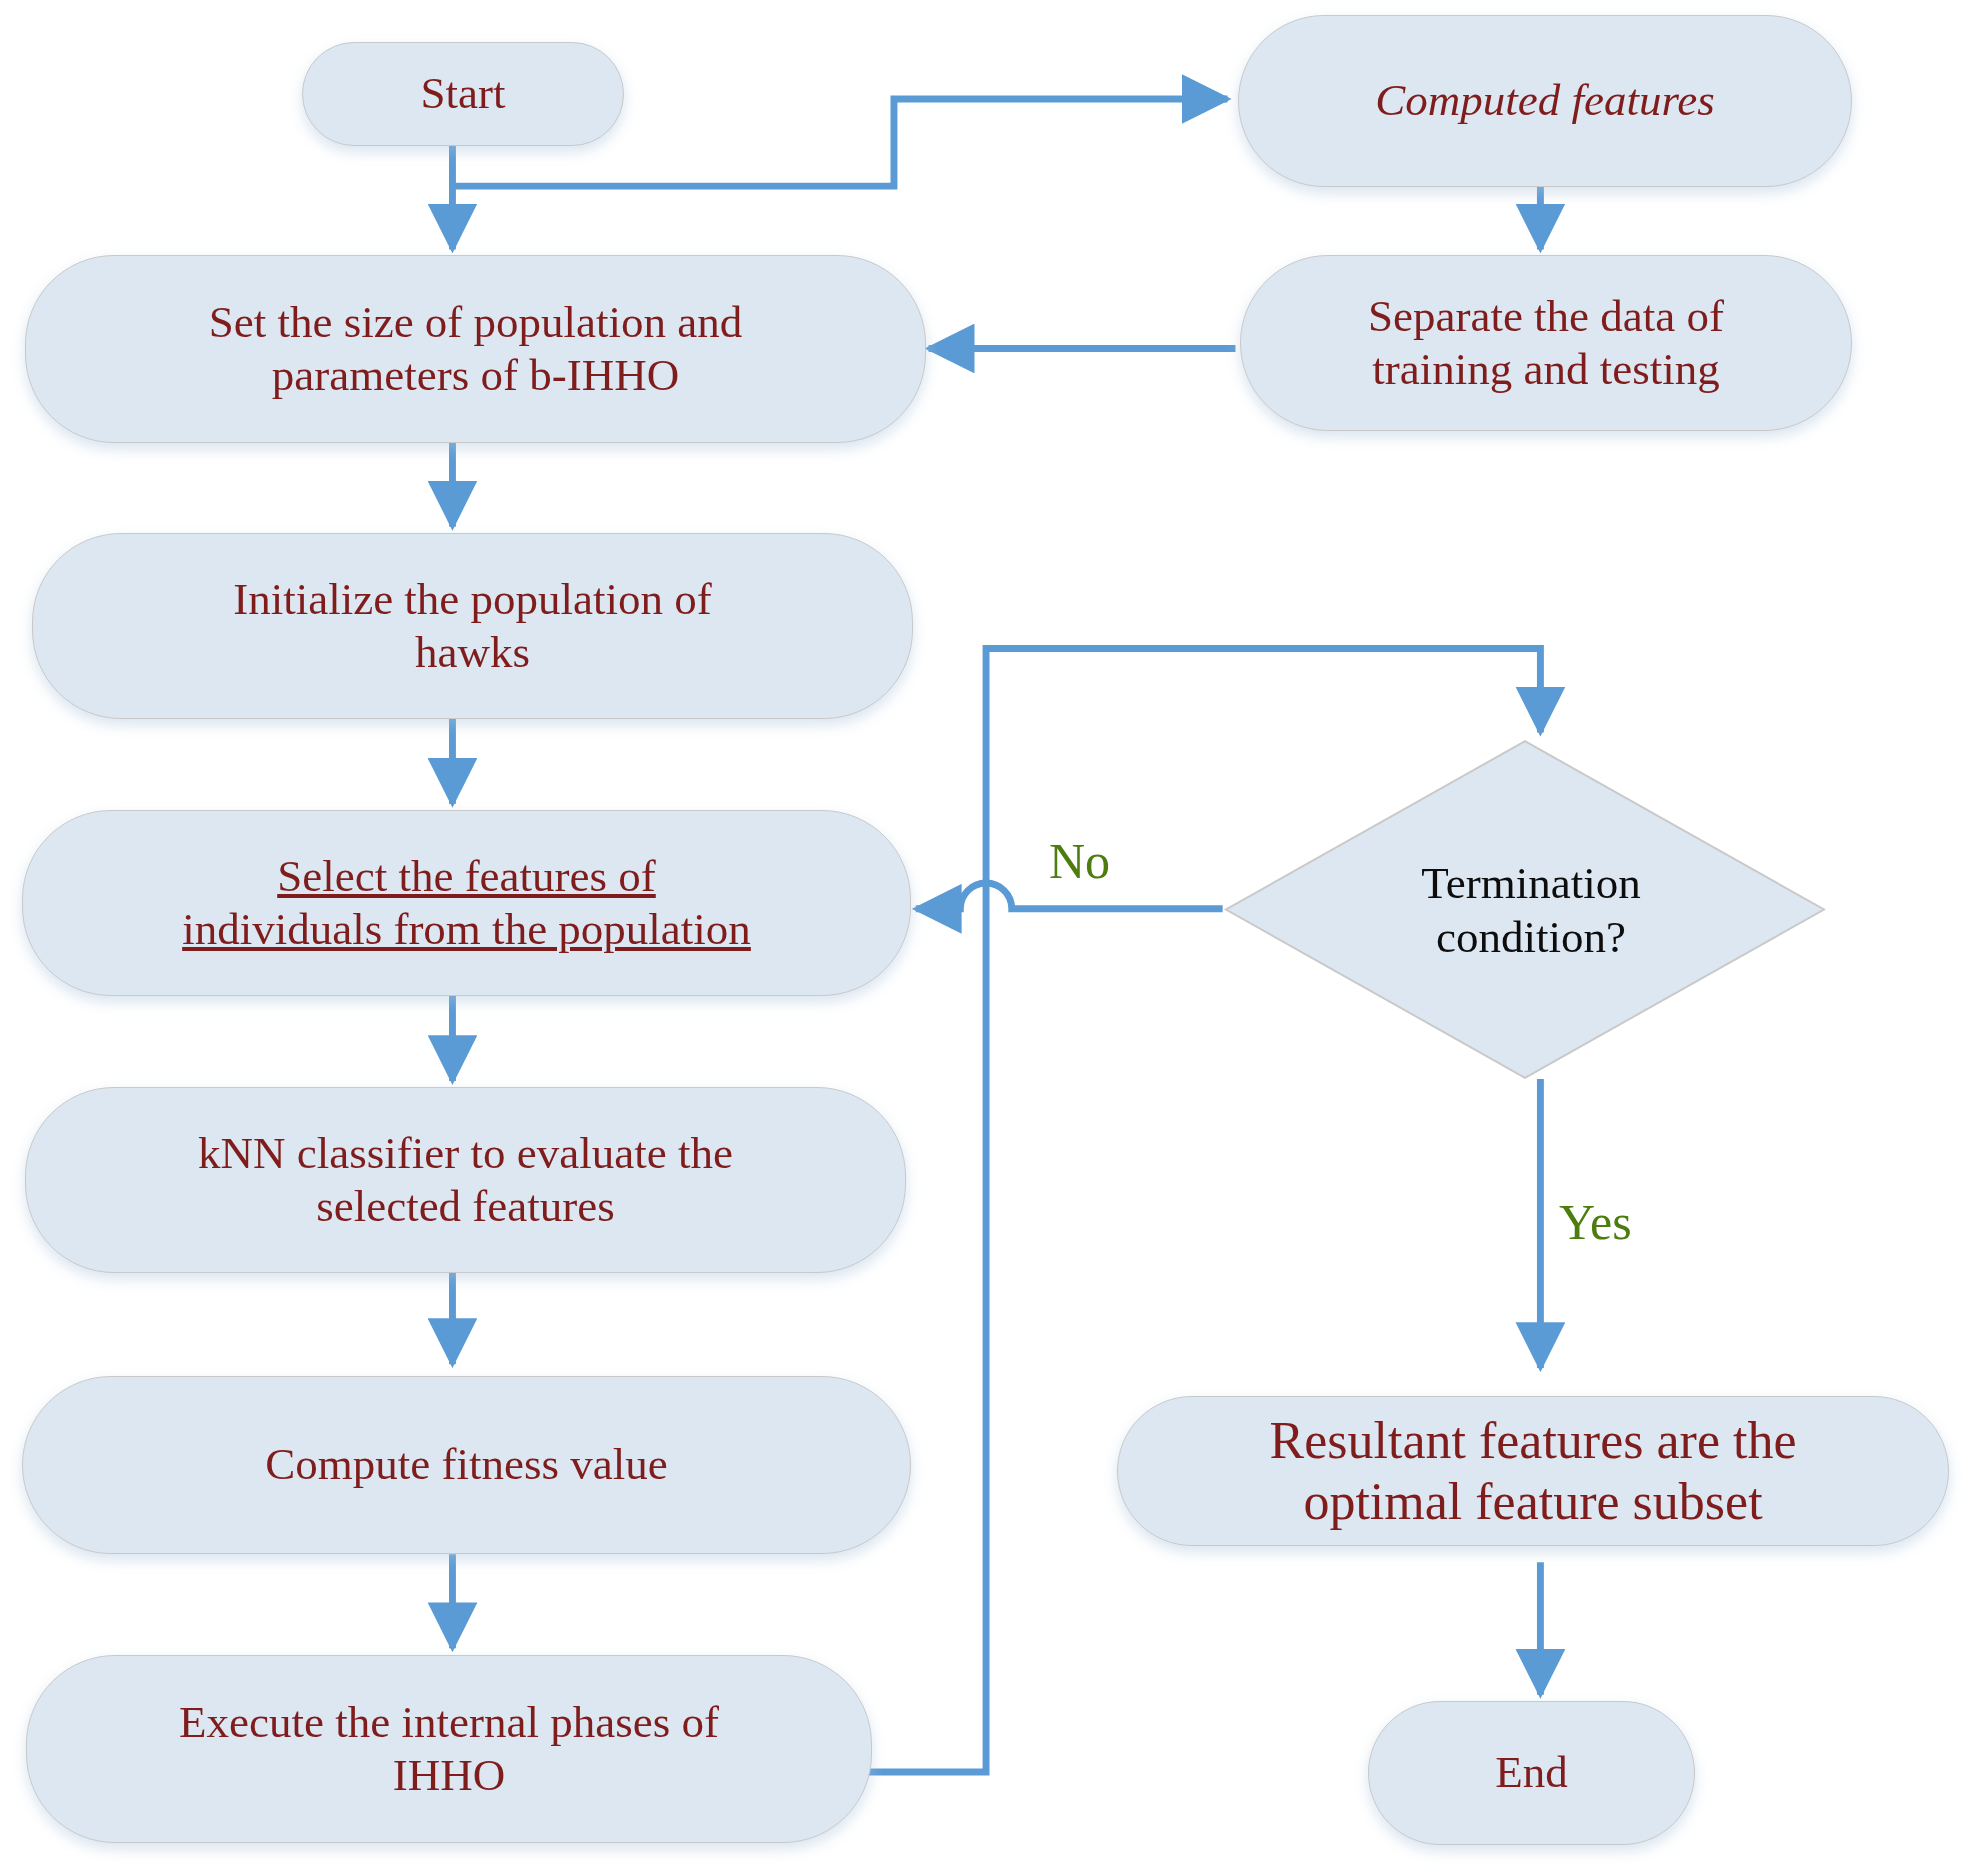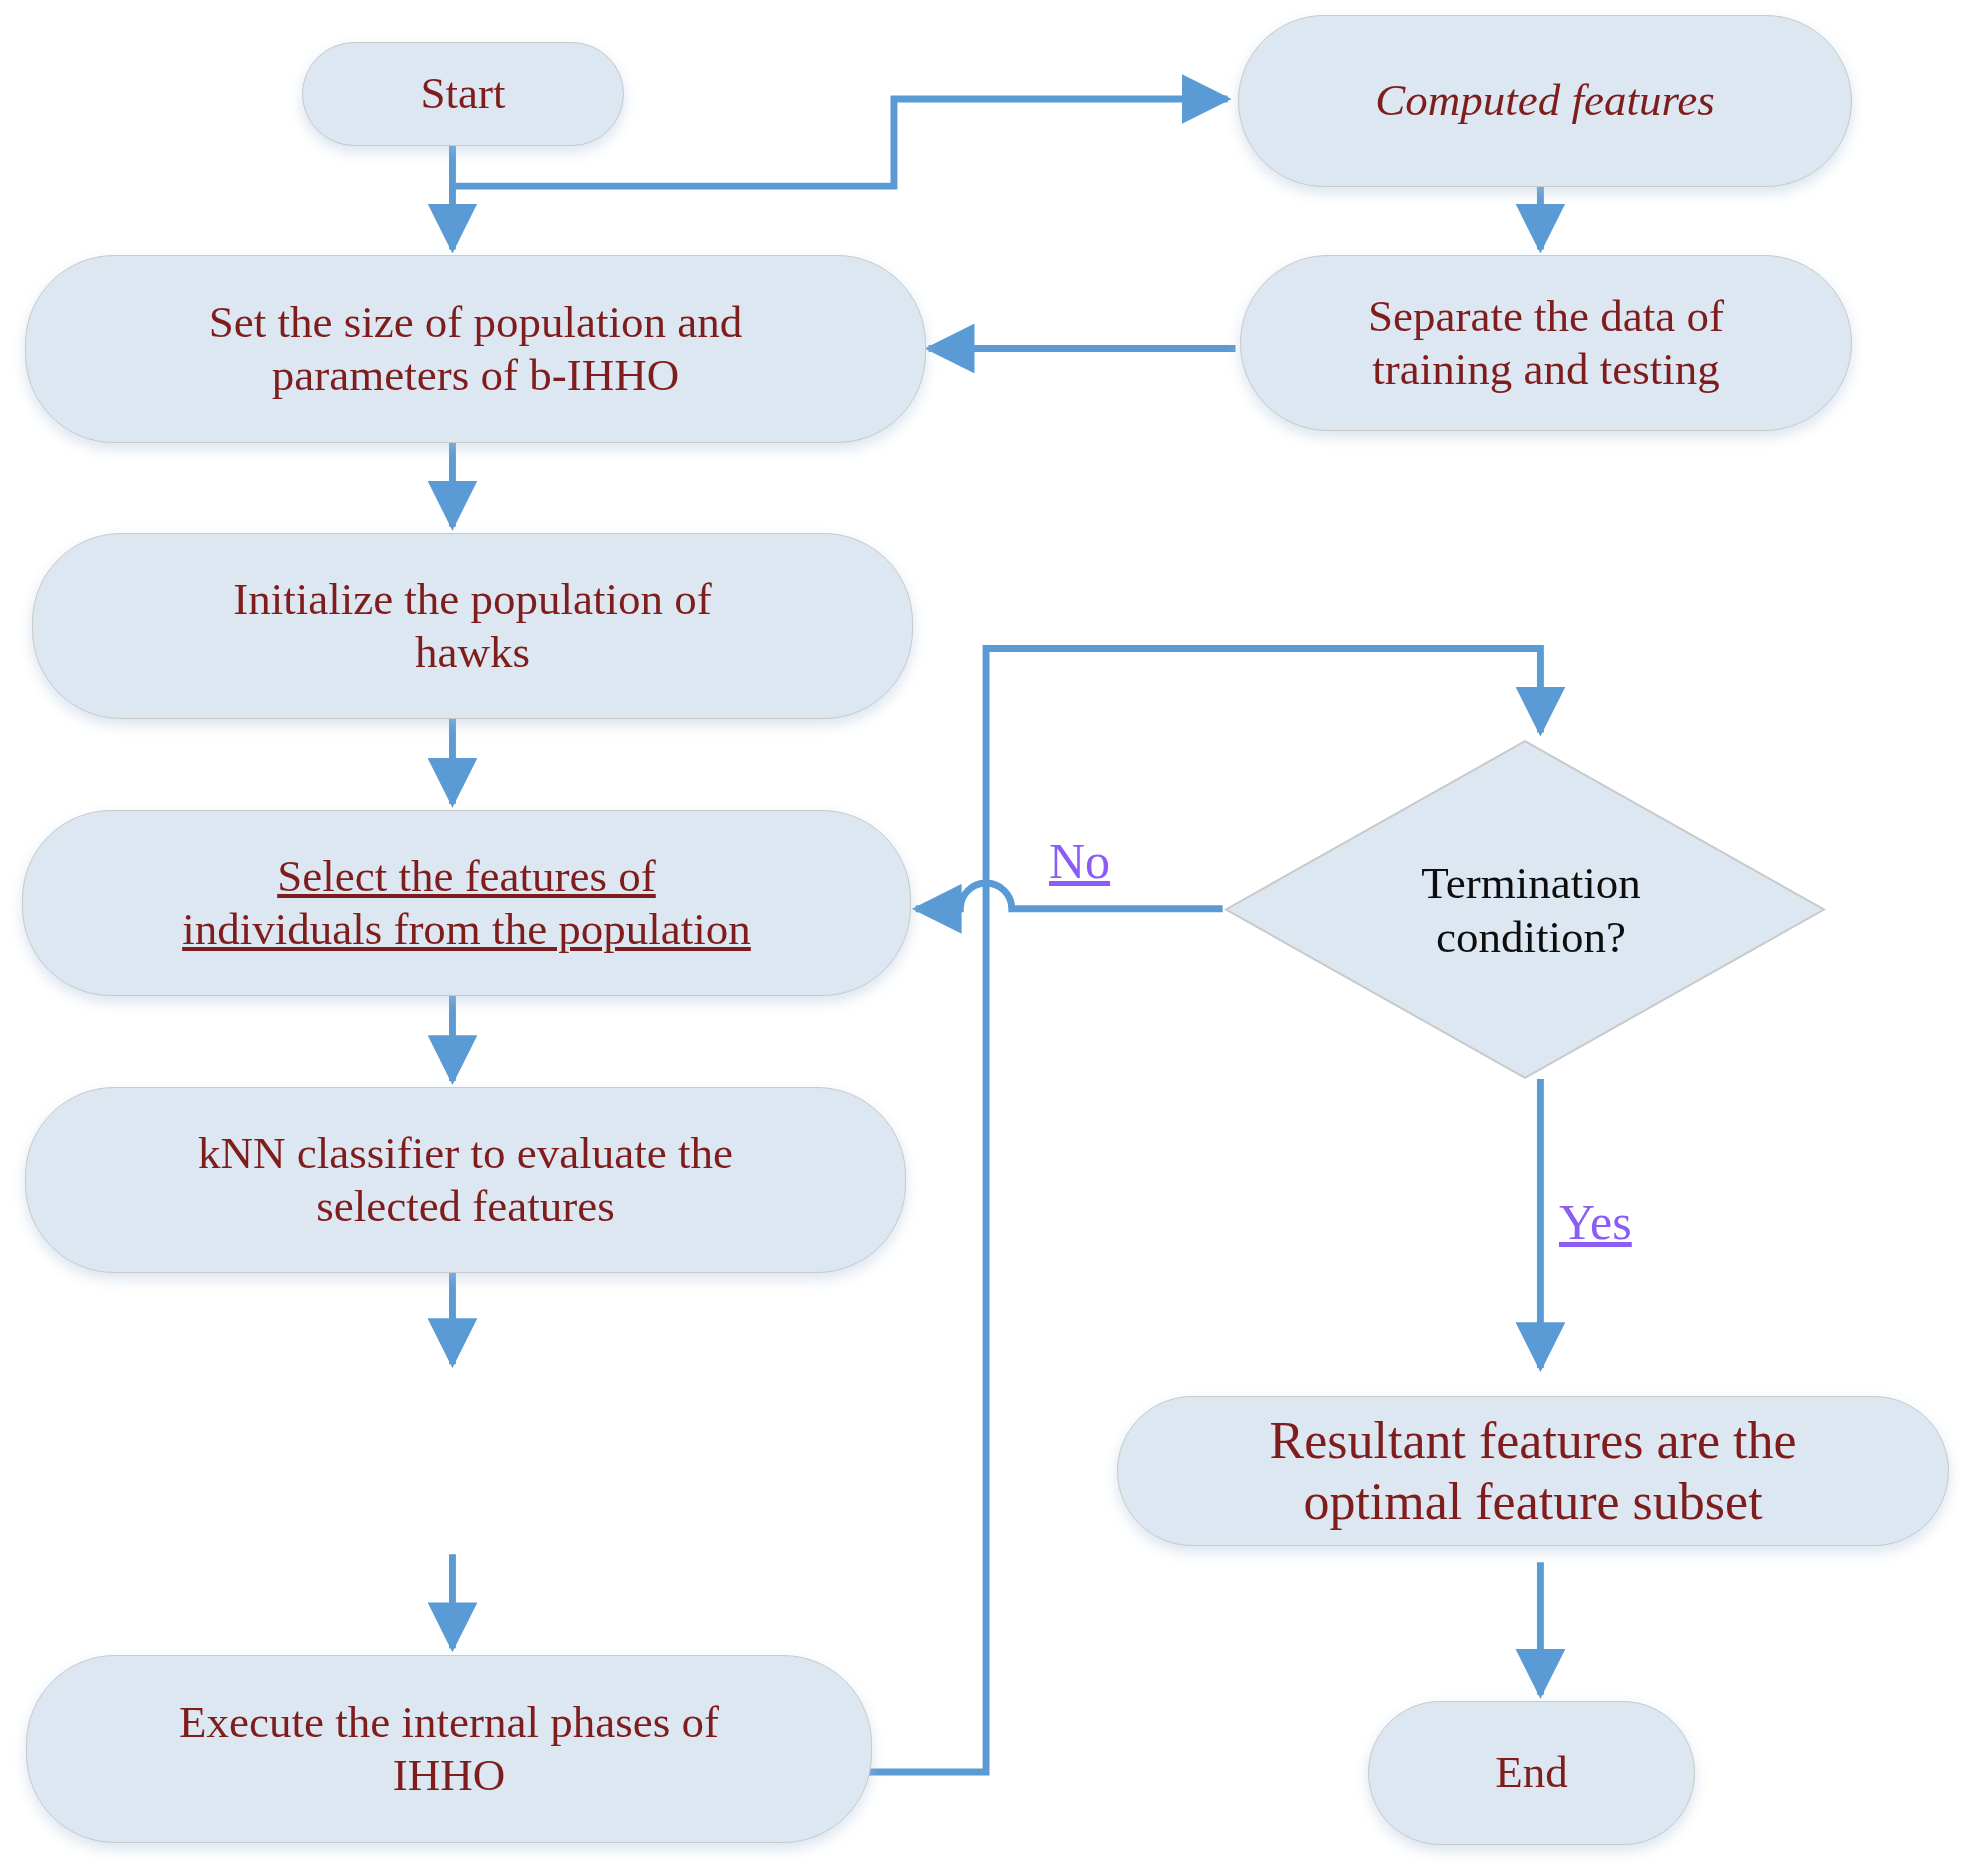--- a/index.html
+++ b/index.html
@@ -66,24 +66,23 @@
     align-items: center;
     justify-content: center;
     text-align: center;
     color: #0d0d0d;
     line-height: 1.2;
     white-space: pre-line;
     font-family: "Liberation Serif", "DejaVu Serif", serif;
   }
   .edge-label {
     position: absolute;
-    color: #8b5cf6;
+    color: #4d7c0f;
     font-family: "Liberation Serif", "DejaVu Serif", serif;
     white-space: nowrap;
-    text-decoration: underline;
   }
 </style>
 </head>
 <body>
 
 <div id="canvas">
 
   <svg class="edges" viewBox="0 0 2000 1892" xmlns="http://www.w3.org/2000/svg">
     <defs>
       <marker id="arrow" viewBox="0 0 10 10" refX="9.2" refY="5" markerWidth="7.2" markerHeight="7.2" orient="auto-start-reverse">
@@ -146,20 +145,23 @@
   <div class="node rounded" style="left:22px; top:810px; width:889px; height:186px; font-size:45px;text-decoration:underline;">
     <span class="label">Select the features of
 individuals from the population</span>
   </div>
 
   <div class="node rounded" style="left:25px; top:1087px; width:881px; height:186px; font-size:45px;">
     <span class="label">kNN classifier to evaluate the
 selected features</span>
   </div>
 
+  <div class="node rounded" style="left:22px; top:1376px; width:889px; height:178px; font-size:45px;">
+    <span class="label">Compute fitness value</span>
+  </div>
 
   <div class="node rounded" style="left:26px; top:1655px; width:846px; height:188px; font-size:45px;">
     <span class="label">Execute the internal phases of
 IHHO</span>
   </div>
 
   <div class="diamond-wrap" style="left:1223px; top:738px; width:604px; height:343px;">
     <svg width="604" height="343" viewBox="0 0 610 346" xmlns="http://www.w3.org/2000/svg">
       <polygon points="305,3 607,173 305,343 3,173" fill="#dde7f2" stroke="#c9c9c9" stroke-width="2"></polygon>
     </svg>

